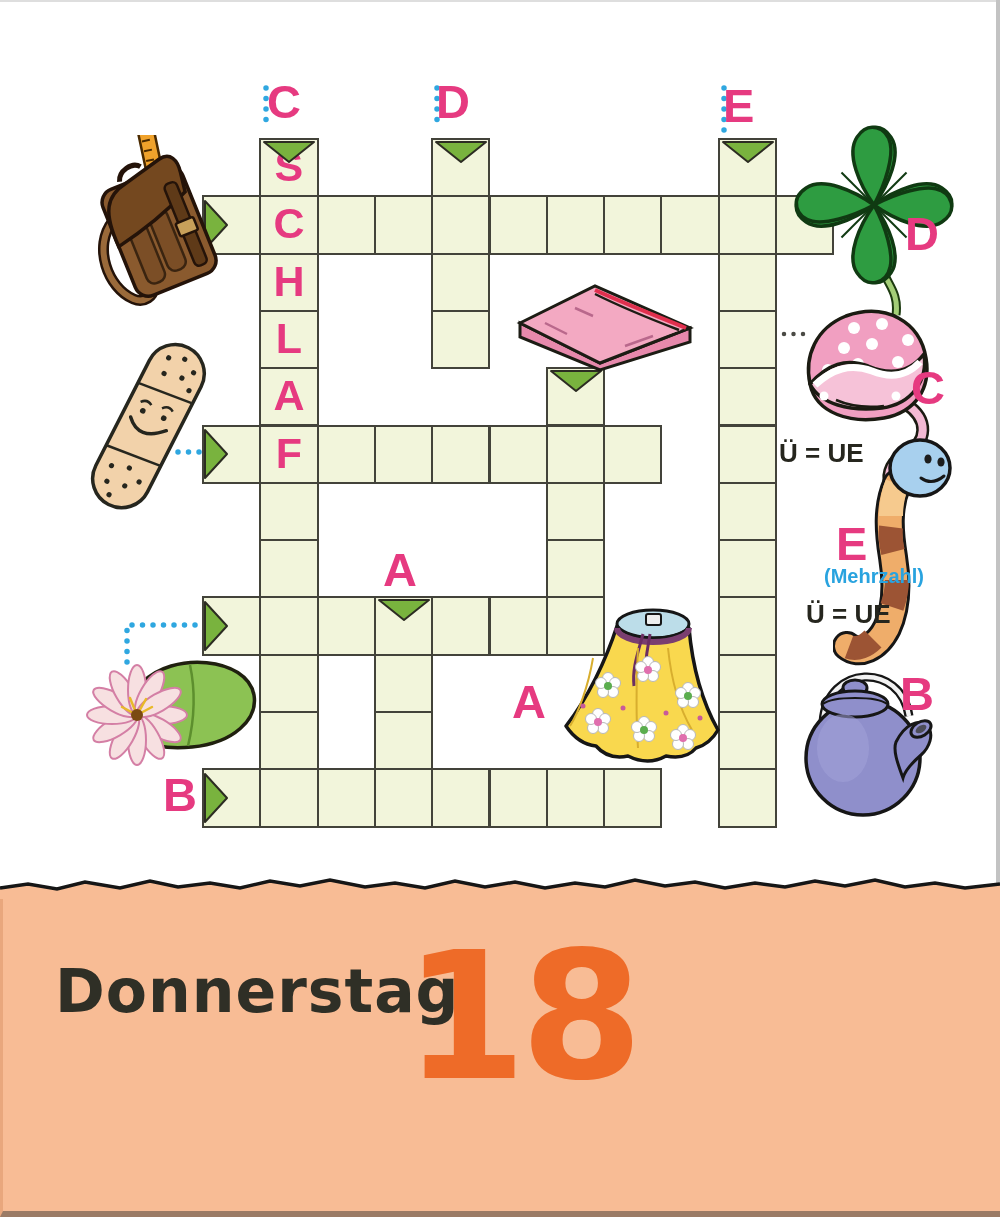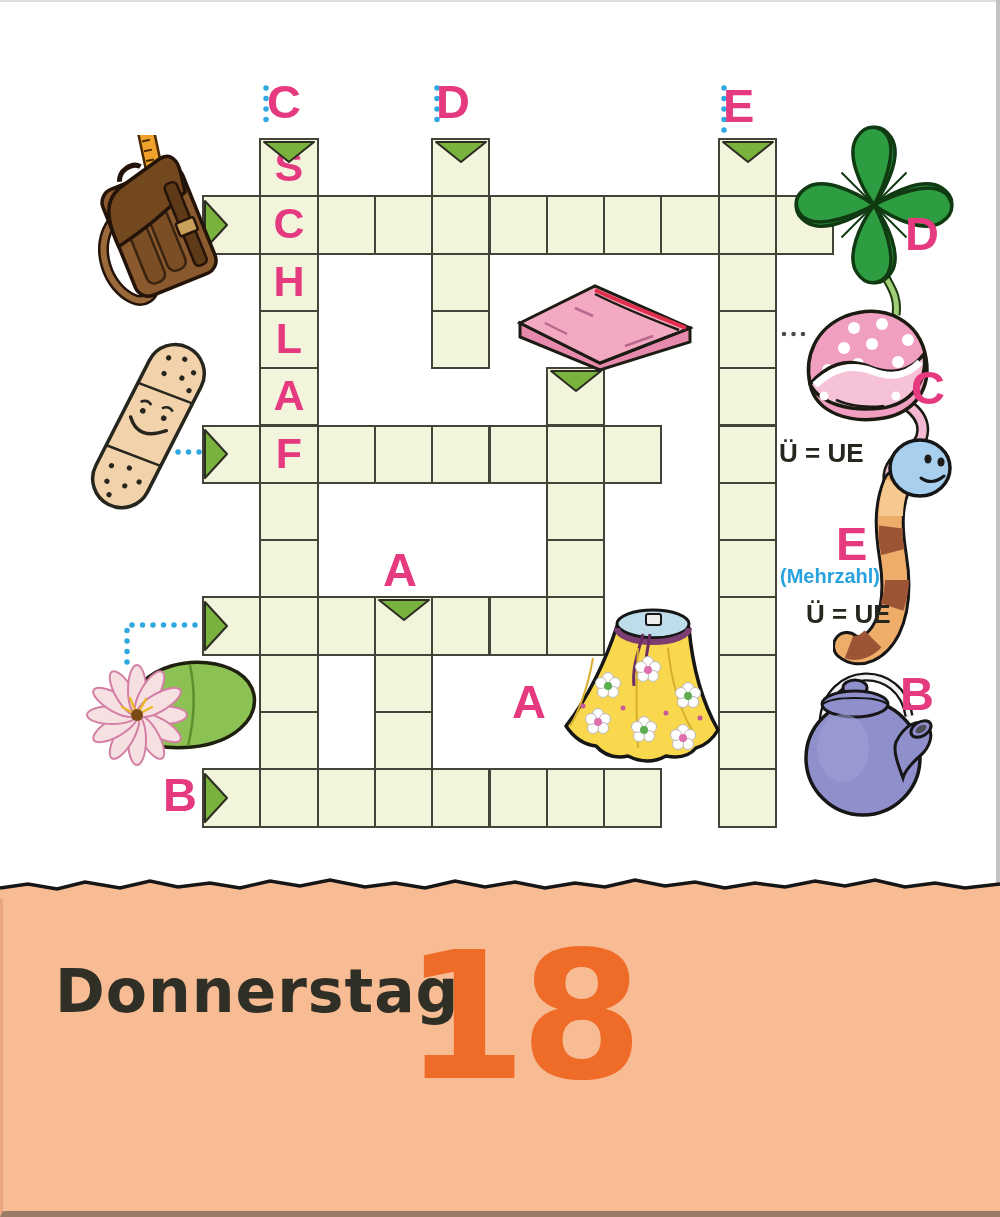--- a/index.html
+++ b/index.html
@@ -166,21 +166,21 @@
   <span class="clue" style="left:723px;top:82px">E</span>
   <span class="clue" style="left:383px;top:546px">A</span>
   <span class="clue" style="left:163px;top:771px">B</span>
   <span class="clue" style="left:905px;top:210px">D</span>
   <span class="clue" style="left:911px;top:364px">C</span>
   <span class="clue" style="left:836px;top:520px">E</span>
   <span class="clue" style="left:900px;top:670px">B</span>
   <span class="clue" style="left:512px;top:678px">A</span>
 
   <span class="hint" style="left:779px;top:440px">Ü = UE</span>
-  <span class="hint blue" style="left:780px;top:566px">(Mehrzahl)</span>
+  <span class="hint blue" style="left:824px;top:566px">(Mehrzahl)</span>
   <span class="hint" style="left:806px;top:601px">Ü = UE</span>
 
   <svg class="illu" style="left:85px;top:135px" width="138" height="182" viewBox="0 0 138 182">
     <g transform="rotate(-22 67 95)">
       <path d="M34,72 C6,88 4,132 24,152 C32,160 45,158 47,147" fill="none" stroke="#241309" stroke-width="11"></path>
       <path d="M34,72 C6,88 4,132 24,152 C32,160 45,158 47,147" fill="none" stroke="#9a6a3a" stroke-width="6"></path>
       <g transform="rotate(10 94 26)">
         <rect x="86" y="0" width="16" height="54" fill="#f0a22b" stroke="#4a2a00" stroke-width="2.5"></rect>
         <line x1="88" y1="10" x2="96" y2="10" stroke="#4a2a00" stroke-width="2"></line>
         <line x1="88" y1="20" x2="96" y2="20" stroke="#4a2a00" stroke-width="2"></line>

